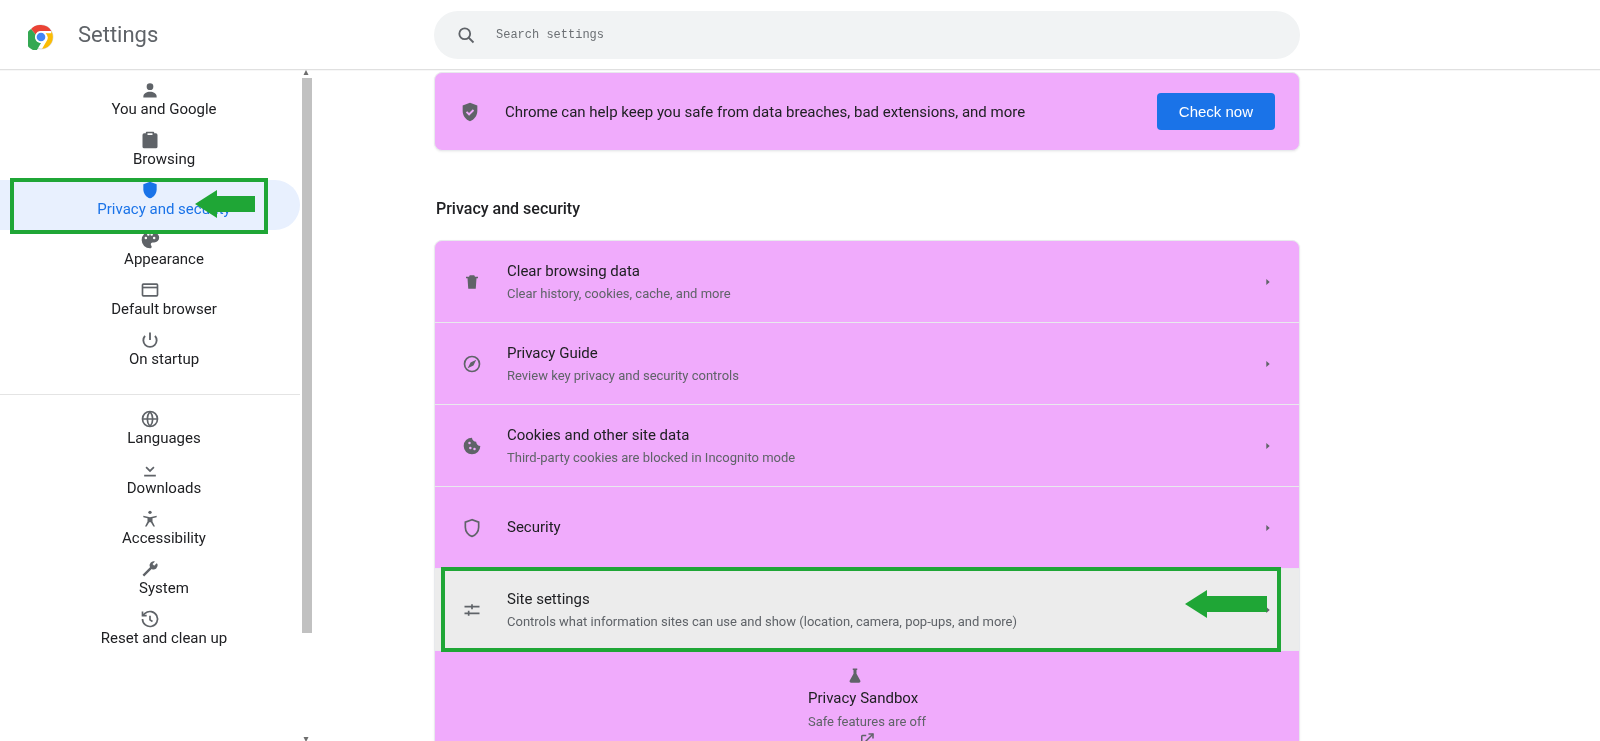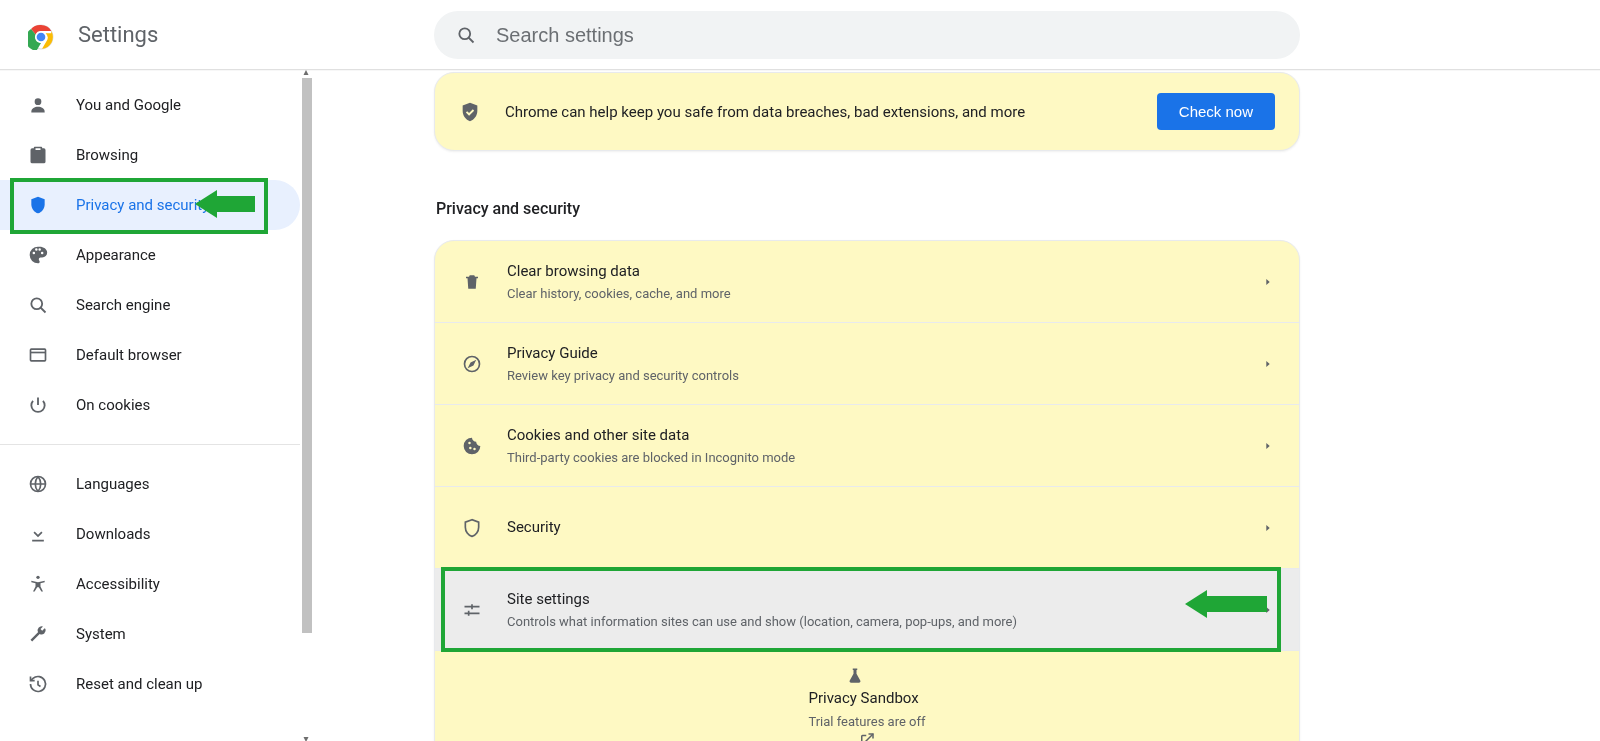--- a/index.html
+++ b/index.html
@@ -46,41 +46,43 @@
   .search-pill .sicon {
     margin-left: 22px;
     margin-right: 20px;
     color: #5f6368;
   }
   .search-pill input {
     flex: 1;
     border: none;
     background: transparent;
     outline: none;
-    font-size: 20px;
+    font-size: 12px;
     color: #0f172a;
+    font-family: Liberation Mono, monospace;
   }
   .search-pill input::placeholder { color: #6b6f73; }
 
   
   .layout { display: flex; height: calc(741px - 70px); }
   .sidebar {
     width: 300px;
     position: relative;
     padding-top: 10px;
   }
   .side-item {
     display: flex;
     align-items: center;
     height: 50px;
     padding-left: 28px;
     font-size: 15px;
     color: #202124;
     cursor: pointer;
     border-radius: 0 30px 30px 0;
+    flex-direction: column;
   }
   .side-item .sicon2 {
     width: 20px; height: 20px;
     margin-right: 28px;
     color: #5f6368;
     display: flex; align-items: center; justify-content: center;
   }
   .side-item.active {
     background: #e8f0fe;
     color: #1a73e8;
@@ -140,23 +142,23 @@
   .arrow .shaft {
     height: 16px;
     background: #1fa636;
   }
   .arrow.left .head { border-right: 22px solid #1fa636; }
   .arrow.left .shaft { width: 38px; order: 2; }
   .arrow.left .head { order: 1; }
 
   
   .card {
-    background: #fef9c3;
+    background: #f0abfc;
     border: 1px solid #e8eaed;
-    border-radius: 20px;
+    border-radius: 8px;
     box-shadow: 0 1px 2px rgba(60,64,67,.08);
   }
   .safety-card {
     width: 866px;
     margin-top: 2px;
     padding: 20px 24px;
     display: flex;
     align-items: center;
   }
   .safety-card .shield-ic {
@@ -287,48 +289,39 @@
 
     <div class="side-item">
       <span class="sicon2">
         <svg width="20" height="20" viewBox="0 0 24 24" fill="currentColor">
             <path d="M12 2a10 10 0 0 0 0 20c1 0 2-.8 2-2 0-.6-.3-1.1-.6-1.5-.3-.4-.4-.9-.4-1.5 0-1.1.9-2 2-2h2a6 6 0 0 0 6-6c0-4.4-4.5-7-9-7zm-5 9a1.5 1.5 0 1 1 0-3 1.5 1.5 0 0 1 0 3zm3-4a1.5 1.5 0 1 1 0-3 1.5 1.5 0 0 1 0 3zm4 0a1.5 1.5 0 1 1 0-3 1.5 1.5 0 0 1 0 3zm3 4a1.5 1.5 0 1 1 0-3 1.5 1.5 0 0 1 0 3z"></path>
           </svg>
       </span>
       <span>Appearance</span>
     </div>
 
-    <div class="side-item">
-      <span class="sicon2">
-        <svg width="20" height="20" viewBox="0 0 24 24" fill="none" stroke="currentColor" stroke-width="2.2">
-            <circle cx="10.5" cy="10.5" r="6.5"></circle>
-            <line x1="21" y1="21" x2="15" y2="15"></line>
-          </svg>
-      </span>
-      <span>Search engine</span>
-    </div>
 
     <div class="side-item">
       <span class="sicon2">
         <svg width="20" height="20" viewBox="0 0 24 24" fill="none" stroke="currentColor" stroke-width="2">
             <rect x="3" y="5" width="18" height="14" rx="1"></rect>
             <line x1="3" y1="9" x2="21" y2="9"></line>
           </svg>
       </span>
       <span>Default browser</span>
     </div>
 
     <div class="side-item">
       <span class="sicon2">
         <svg width="20" height="20" viewBox="0 0 24 24" fill="none" stroke="currentColor" stroke-width="2.2">
             <path d="M12 3v9"></path>
             <path d="M6 7a8 8 0 1 0 12 0"></path>
           </svg>
       </span>
-      <span>On cookies</span>
+      <span>On startup</span>
     </div>
 
     <div class="side-divider"></div>
 
     <div class="side-item">
       <span class="sicon2">
         <svg width="20" height="20" viewBox="0 0 24 24" fill="none" stroke="currentColor" stroke-width="2">
             <circle cx="12" cy="12" r="9"></circle>
             <path d="M3 12h18M12 3a14 14 0 0 1 0 18M12 3a14 14 0 0 0 0 18"></path>
           </svg>
@@ -492,21 +485,21 @@
       </div>
 
       <div class="row" style="border-bottom:none;">
         <span class="ricon">
           <svg width="18" height="18" viewBox="0 0 24 24" fill="currentColor">
               <path d="M9 2h6v2h-1v5l5 9a2 2 0 0 1-1.8 3H6.8A2 2 0 0 1 5 18l5-9V4H9V2z"></path>
             </svg>
         </span>
         <div class="rtexts">
           <span class="rtitle">Privacy Sandbox</span>
-          <span class="rsub">Trial features are off</span>
+          <span class="rsub">Safe features are off</span>
         </div>
         <span class="ext">
           <svg width="18" height="18" viewBox="0 0 24 24" fill="none" stroke="currentColor" stroke-width="2">
               <path d="M14 4h6v6"></path>
               <path d="M20 4 10 14"></path>
               <path d="M19 14v5a1 1 0 0 1-1 1H6a1 1 0 0 1-1-1V7a1 1 0 0 1 1-1h5"></path>
             </svg>
         </span>
       </div>
 

